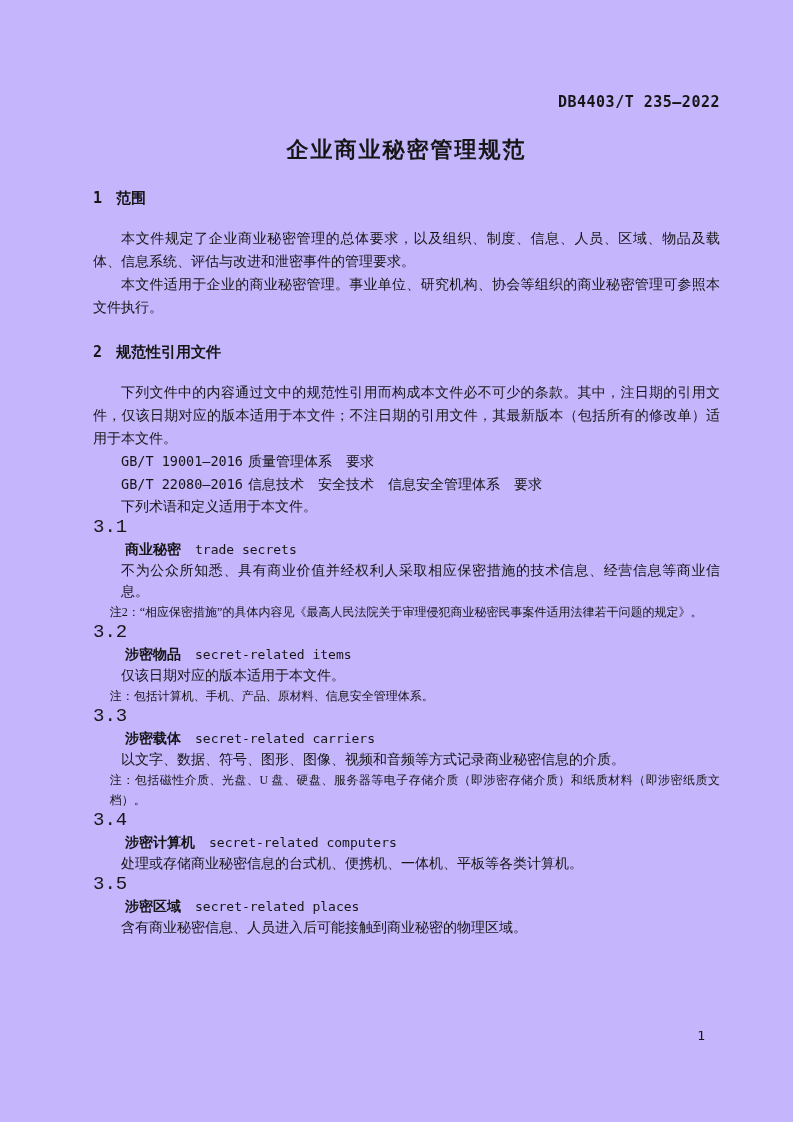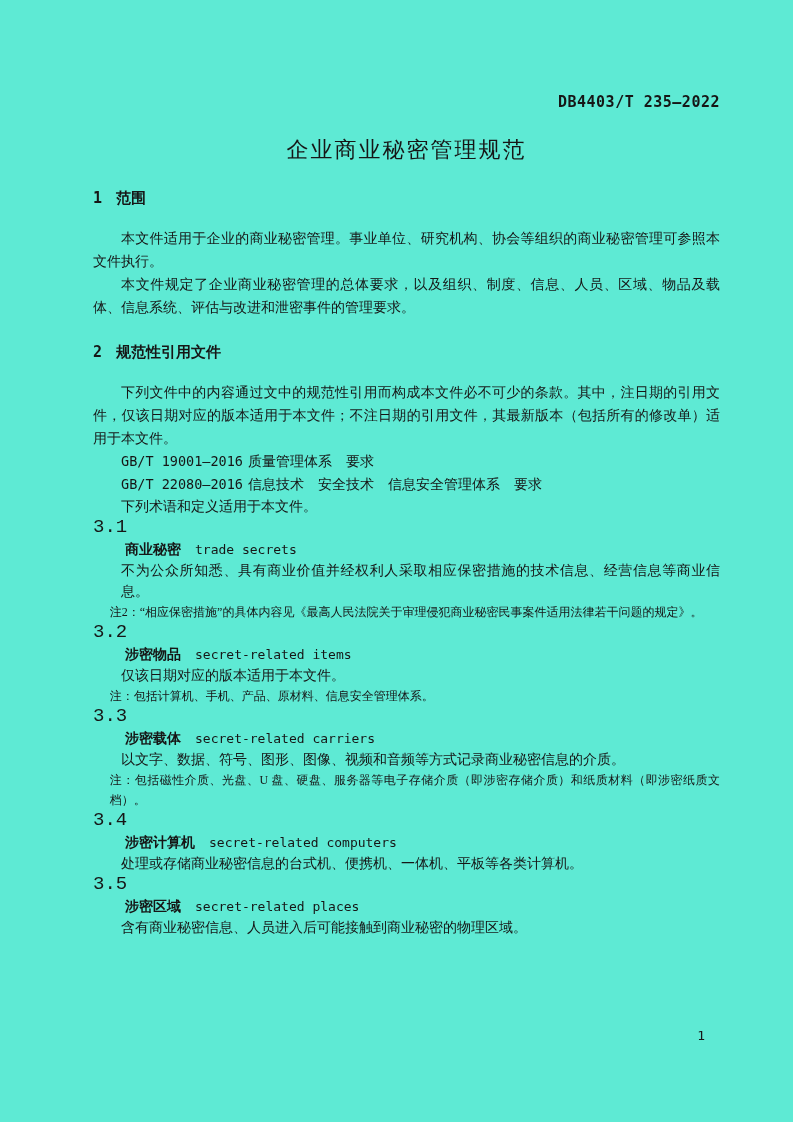--- a/index.html
+++ b/index.html
@@ -1,39 +1,39 @@
 <!DOCTYPE html>
 <html lang="zh"><head>
 <meta charset="utf-8">
 <style>
   html,body { margin:0; padding:0; background:#e8e8e8; }
   .page {
     position:relative;
     width:793px; height:1122px;
     margin:0 auto;
-    background:#5eead4;
+    background:#c4b5fd;
     box-sizing:border-box;
     padding:93px 73px 0 93px;
     color:#161616;
     font-family:"Liberation Serif","DejaVu Serif",serif;
     overflow:hidden;
   }
   .doc-code{
     text-align:right;
     font-family:"DejaVu Sans Mono",monospace;
     font-weight:bold;
     font-size:15px;
     line-height:18px;
     letter-spacing:0.5px;
   }
   .doc-title{
     margin:24px 0 0 0;
     text-align:center;
     font-family:"Liberation Sans","DejaVu Sans",sans-serif;
-    font-weight:normal;
+    font-weight:bold;
     font-size:22px;
     line-height:30px;
     letter-spacing:2px;
   }
   .sec-head{
     margin:22px 0 18px 0;
     font-family:"Liberation Sans","DejaVu Sans",sans-serif;
     font-weight:bold;
     font-size:15px;
     line-height:21px;
@@ -110,22 +110,22 @@
 
 <div class="page">
 
   <div class="doc-code">DB4403/T 235—2022</div>
 
   <h1 class="doc-title">企业商业秘密管理规范</h1>
 
   <div class="sec-head">
     <span class="sec-no">1</span><span class="sec-title">范围</span>
   </div>
+  <p class="para">本文件规定了企业商业秘密管理的总体要求，以及组织、制度、信息、人员、区域、物品及载体、信息系统、评估与改进和泄密事件的管理要求。</p>
   <p class="para">本文件适用于企业的商业秘密管理。事业单位、研究机构、协会等组织的商业秘密管理可参照本文件执行。</p>
-  <p class="para">本文件规定了企业商业秘密管理的总体要求，以及组织、制度、信息、人员、区域、物品及载体、信息系统、评估与改进和泄密事件的管理要求。</p>
 
   <div class="sec-head">
     <span class="sec-no">2</span><span class="sec-title">规范性引用文件</span>
   </div>
   <p class="para">下列文件中的内容通过文中的规范性引用而构成本文件必不可少的条款。其中，注日期的引用文件，仅该日期对应的版本适用于本文件；不注日期的引用文件，其最新版本（包括所有的修改单）适用于本文件。</p>
   <p class="ref-line">
     <span class="ref-code">GB/T 19001—2016</span><span class="ref-text">质量管理体系　要求</span>
   </p>
   <p class="ref-line">
     <span class="ref-code">GB/T 22080—2016</span><span class="ref-text">信息技术　安全技术　信息安全管理体系　要求</span>

